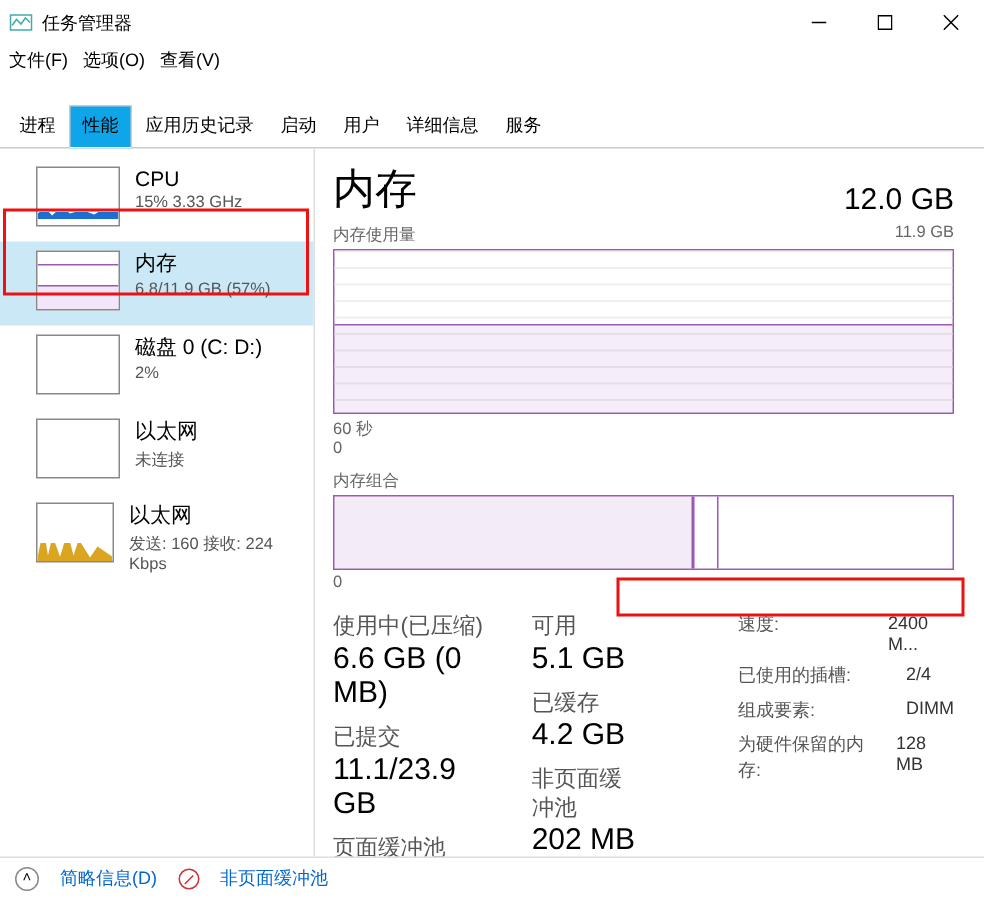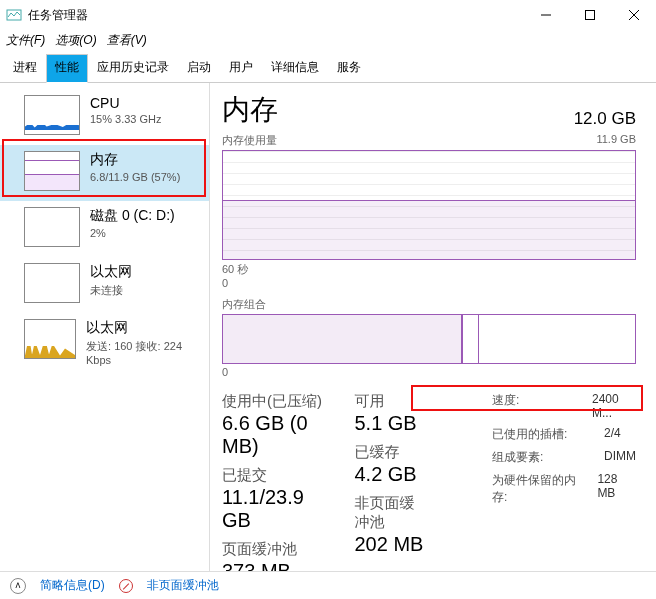--- a/index.html
+++ b/index.html
@@ -7,24 +7,24 @@
 
 
 .titlebar { height: 30px; display: flex; align-items: center; padding-left: 6px; }
 .titlebar .icon { width: 16px; height: 16px; margin-right: 6px; display: flex; align-items: center; justify-content: center; }
 .titlebar .title { font-size: 12px; flex: 1; }
 .winbtns { display: flex; }
 .winbtn { width: 44px; height: 30px; display: flex; align-items: center; justify-content: center; color: #333; }
 .winbtn svg { width: 10px; height: 10px; }
 
 
-.menubar { height: 20px; display: flex; align-items: center; padding-left: 6px; gap: 10px; font-size: 12px; font-style: italic; }
-
-
-.tabs { display: flex; border-bottom: 1px solid #ccc; padding-left: 4px; font-size: 12px; margin-top: 4px; }
+.menubar { height: 20px; display: flex; align-items: center; padding-left: 6px; gap: 10px; font-size: 12px; }
+
+
+.tabs { display: flex; border-bottom: 1px solid #ccc; padding-left: 4px; font-size: 12px; margin-top: 20px; }
 .tab { padding: 4px 8px 5px 8px; border: 1px solid transparent; position: relative; }
 .tab.active { border: 1px solid #ccc; border-bottom: 1px solid #fff; background: #0ea5e9; margin-bottom: -1px; }
 
 
 .main { display: flex; height: 490px; }
 
 
 .sidebar { width: 210px; border-right: 1px solid #ddd; overflow: hidden; padding-top: 6px; }
 .side-item { display: flex; padding: 6px 8px 10px 24px; gap: 10px; cursor: pointer; }
 .side-item.selected { background: #cbe8f6; }
@@ -41,21 +41,21 @@
 .thumb-mem::after { content:""; position:absolute; left:0; right:0; top:8px; height:1px; background:#9b59b6;}
 .thumb-disk { border-color:#2e8b57; }
 .thumb-eth1 { border-color:#b8860b; }
 .thumb-eth2 { border-color:#b8860b; position:relative;}
 .thumb-eth2::after { content:""; position:absolute; left:0; right:0; bottom:0; height:24px; background:linear-gradient(transparent 50%,#daa520 50%); clip-path:polygon(0 90%,8% 10%,14% 85%,20% 30%,30% 88%,40% 20%,48% 85%,55% 40%,70% 90%,80% 60%,100% 88%,100% 100%,0 100%);}
 
 
 .detail { flex:1; padding: 8px 20px 0 12px; position: relative; }
 .detail-head { display:flex; justify-content:space-between; align-items:flex-end; margin-bottom:4px;}
 .detail-head h1 { font-size: 28px; font-weight: 400; }
-.detail-head .right { font-size: 17px; }
+.detail-head .right { font-size: 20px; }
 .graph-label { display:flex; justify-content:space-between; font-size:11px; color:#666; margin-top:4px;}
 .graph-box { border:1px solid #9b59b6; height:110px; position:relative; background:#fff; margin-top:2px;}
 .graph-box .fill { position:absolute; left:0; right:0; bottom:0; height:55%; background:rgba(155,89,182,0.1); border-top:1px solid #9b59b6;}
 .graph-box .grid { position:absolute; inset:0; background-image:linear-gradient(#eee 1px,transparent 1px); background-size:100% 11px;}
 .graph-box.small { height:50px; }
 .graph-box.small .mark { position:absolute; top:0; bottom:0; width:1px; background:#9b59b6;}
 .graph-box.small .blk { position:absolute; top:0; bottom:0; background:rgba(155,89,182,0.12); border-right:1px solid #9b59b6;}
 .below-label { display:flex; justify-content:space-between; font-size:11px; color:#666; margin-top:2px;flex-direction:column;}
 
 .stats { display:flex; gap:28px; margin-top:14px; }

